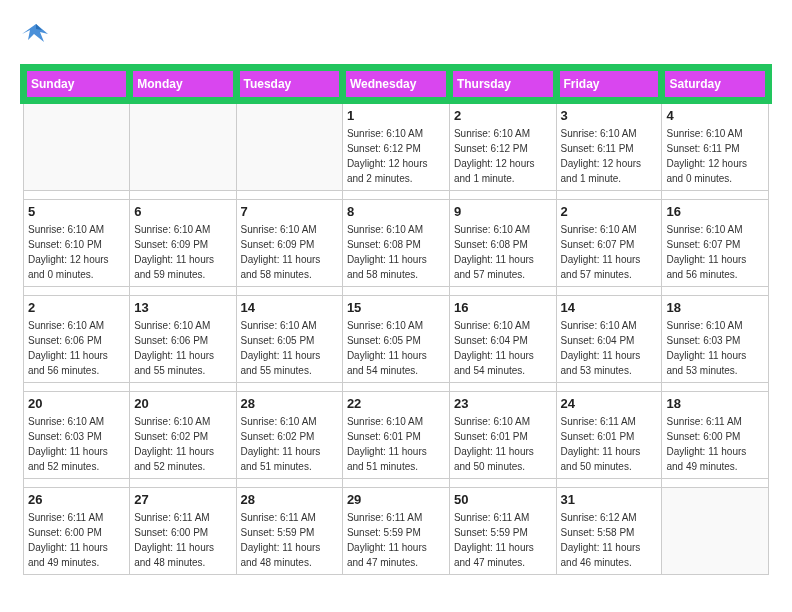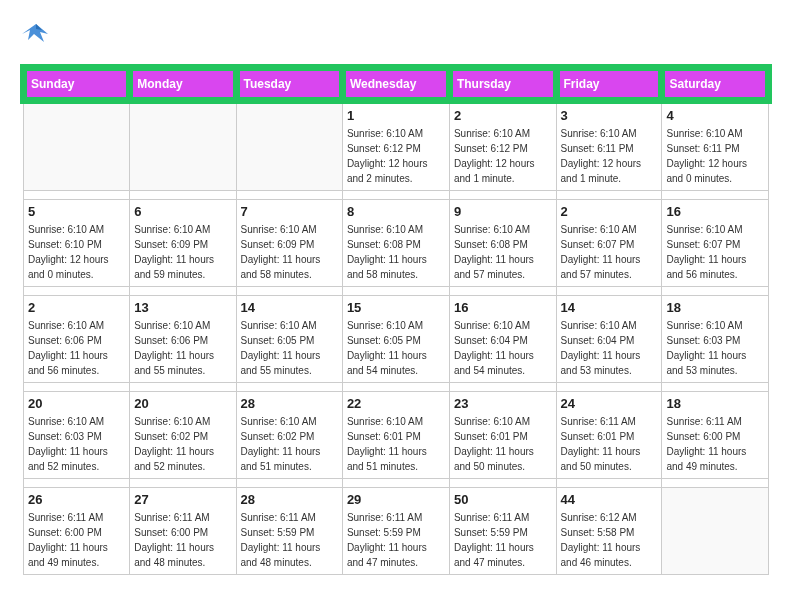--- a/index.html
+++ b/index.html
@@ -275,19 +275,19 @@
         </td>
         <td>
           <div class="day-number">29</div>
           <div class="day-info">Sunrise: 6:11 AM<br>Sunset: 5:59 PM<br>Daylight: 11 hours and 47 minutes.</div>
         </td>
         <td>
           <div class="day-number">50</div>
           <div class="day-info">Sunrise: 6:11 AM<br>Sunset: 5:59 PM<br>Daylight: 11 hours and 47 minutes.</div>
         </td>
         <td>
-          <div class="day-number">44</div>
+          <div class="day-number">31</div>
           <div class="day-info">Sunrise: 6:12 AM<br>Sunset: 5:58 PM<br>Daylight: 11 hours and 46 minutes.</div>
         </td>
         <td class="empty"></td>
       </tr>
     </tbody>
 </table>
 
 </body></html>

